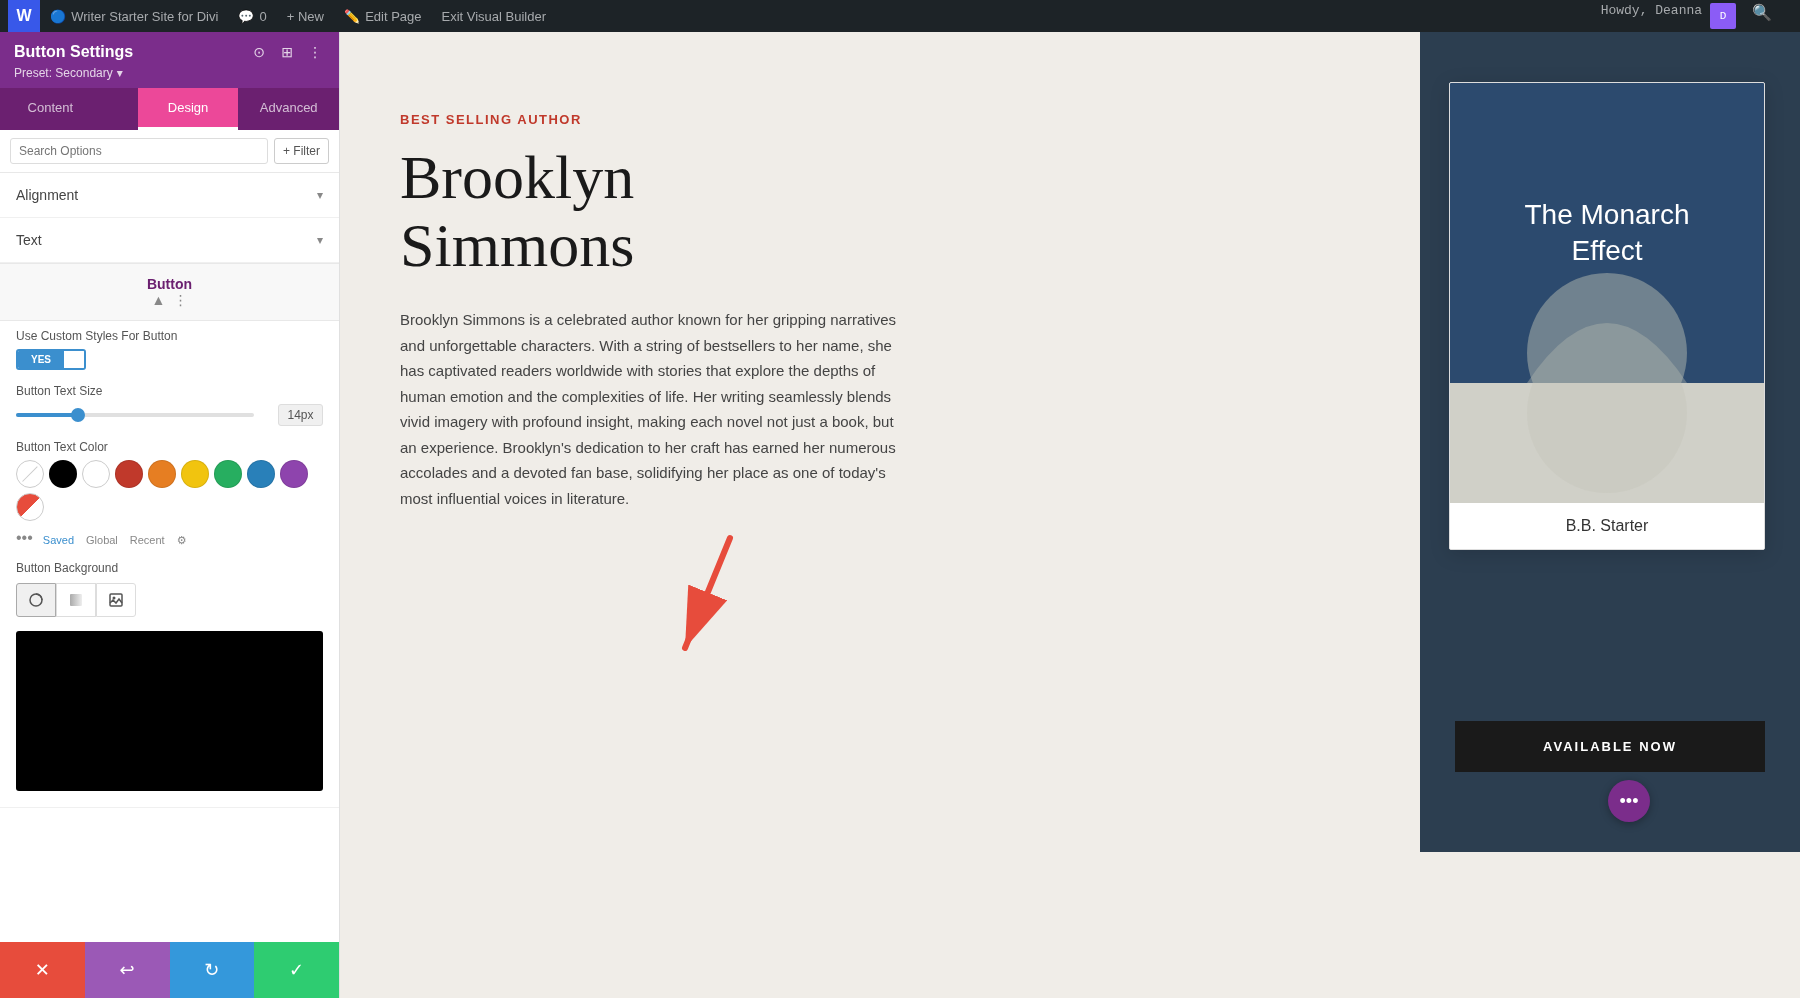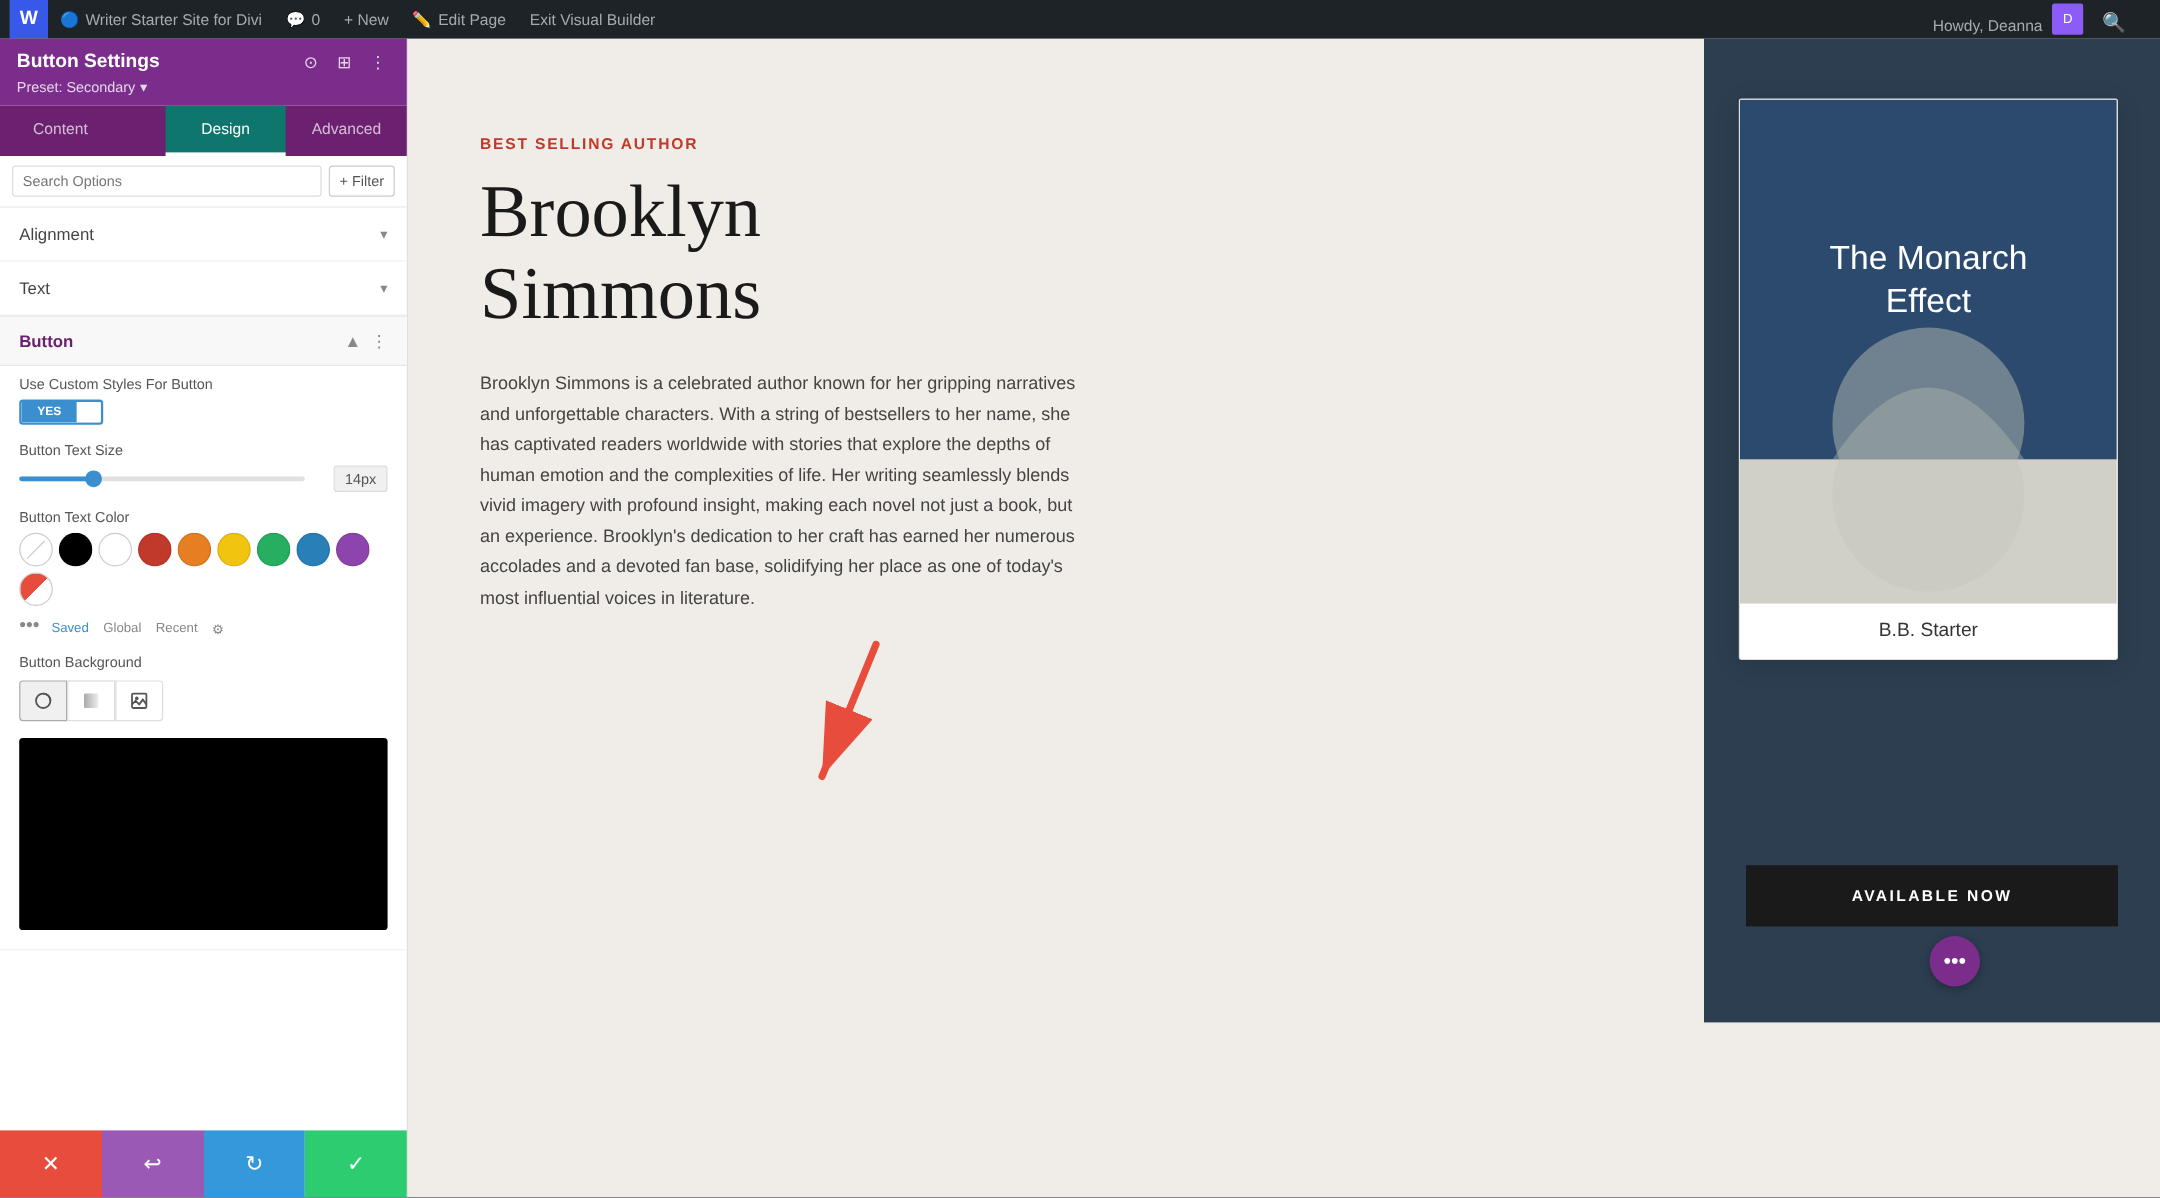--- a/index.html
+++ b/index.html
@@ -35,25 +35,26 @@
       align-items: center;
       justify-content: center;
       color: white;
       font-weight: bold;
       font-size: 16px;
       flex-shrink: 0;
     }
     .admin-bar-spacer { flex: 1; }
     .admin-bar-right {
       display: flex;
-      align-items: flex-end;
+      align-items: flex-start;
       gap: 8px;
       padding-right: 12px;
       color: #a7aaad;
       font-size: 13px;
+      font-family: Liberation Mono, monospace;
     }
     .admin-bar-avatar {
       width: 26px;
       height: 26px;
       background: #8b5cf6;
       border-radius: 2px;
       display: flex;
       align-items: center;
       justify-content: center;
       color: white;
@@ -130,21 +131,21 @@
       padding: 12px 8px;
       text-align: center;
       font-size: 13px;
       font-weight: 500;
       color: rgba(255,255,255,0.7);
       cursor: pointer;
       border-bottom: 3px solid transparent;
     }
     .sidebar-tab.active {
       color: white;
-      background: #0f766e;
+      background: #ec4899;
       border-bottom: 3px solid #fff;
       margin-left: 37px;
     }
 
     
     .sidebar-search {
       padding: 8px 10px;
       display: flex;
       align-items: center;
       gap: 6px;
@@ -205,20 +206,21 @@
 
     
     .button-section-header {
       display: flex;
       align-items: center;
       justify-content: space-between;
       padding: 12px 16px;
       background: #f8f8f8;
       border-bottom: 1px solid #e8e8e8;
       border-top: 1px solid #e8e8e8;
+      flex-direction: column;
     }
     .button-section-title {
       font-size: 14px;
       font-weight: 600;
       color: #6b2070;
       display: flex;
       align-items: center;
       gap: 8px;
     }
     .button-section-icons {

